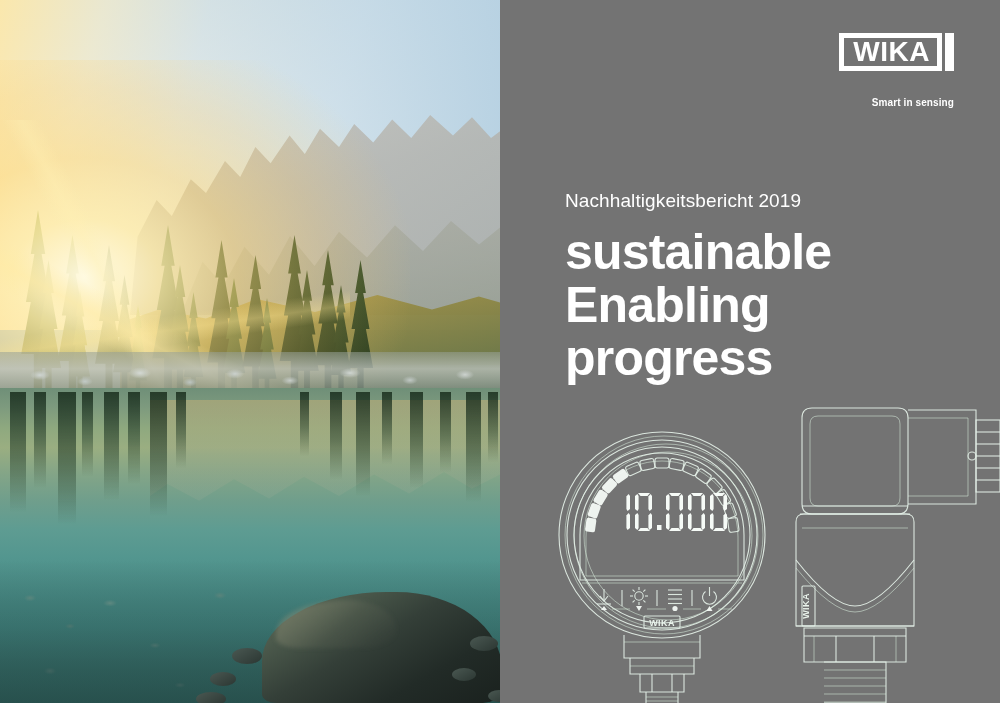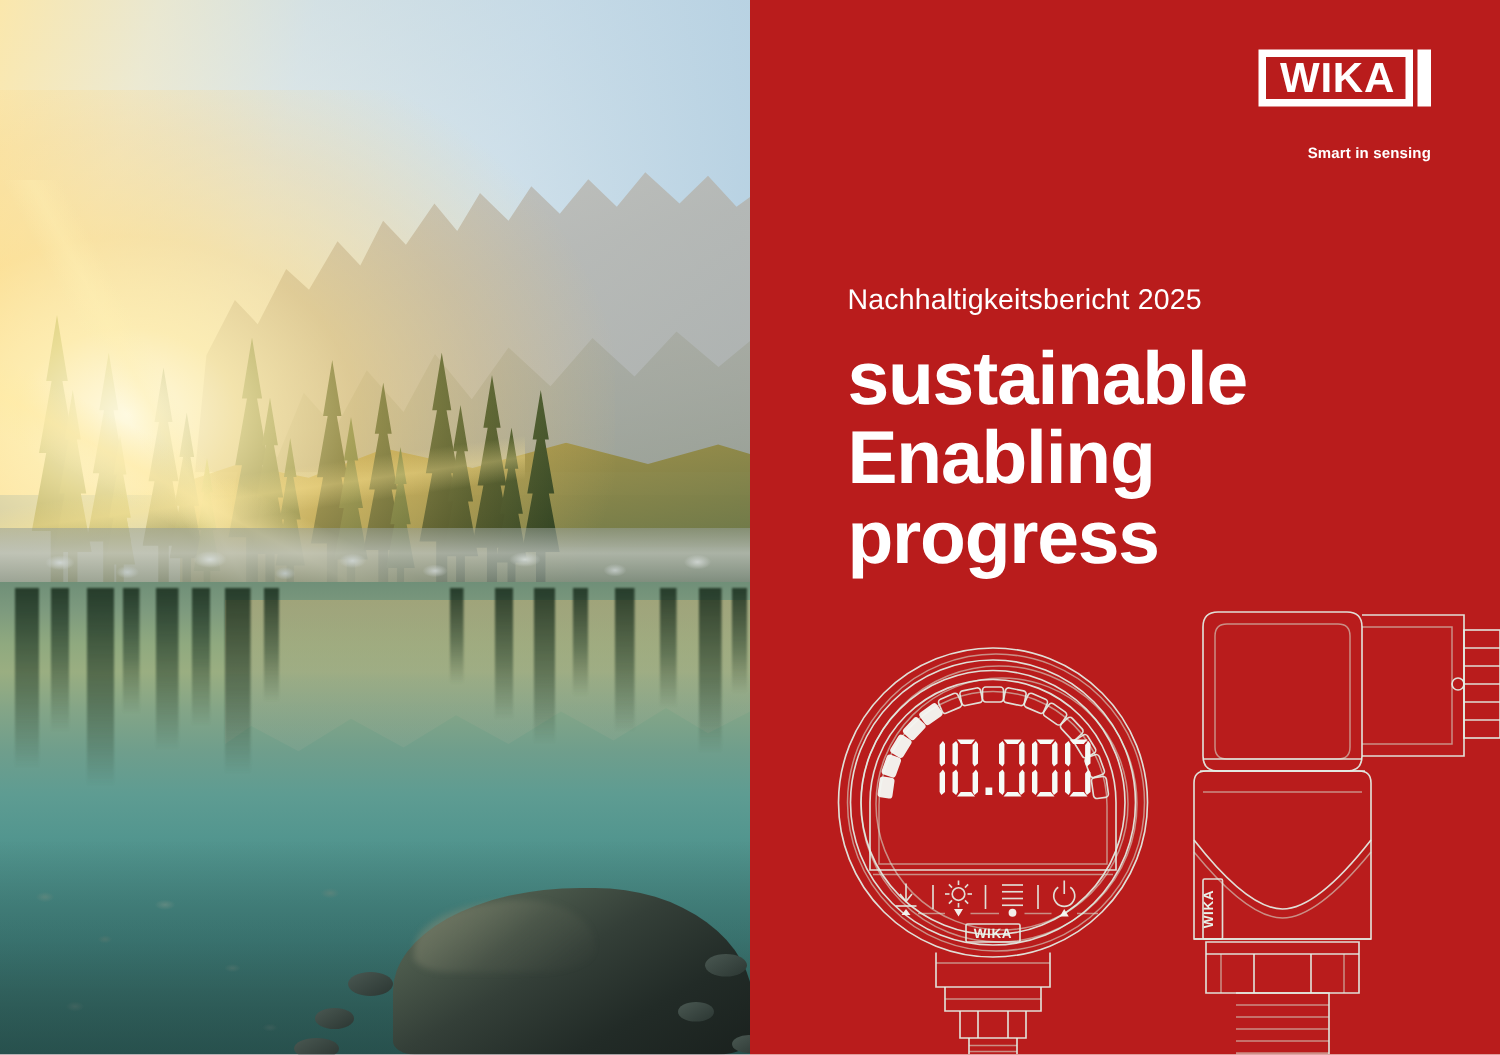--- a/index.html
+++ b/index.html
@@ -186,21 +186,21 @@
     position:absolute;
     background:linear-gradient(150deg,#4a5852 0%, #2b3632 100%);
     border-radius:50%;
     filter:blur(.5px);
   }
 
   
   .panel {
     position:relative;
     width:500px; height:703px;
-    background:#b91c1c;
+    background:#737373;
     overflow:hidden;
   }
 
   
   .logo-block {
     position:absolute; right:46px; top:33px;
     text-align:right;
   }
   .logo-mark {
     display:flex; align-items:stretch; justify-content:flex-end;
@@ -346,21 +346,21 @@
       <div class="logo-mark">
         <div class="logo-box">
           <span class="logo-word">WIKA</span>
         </div>
         <div class="logo-bar"></div>
       </div>
       <div class="logo-tag">Smart in sensing</div>
     </div>
 
     <div class="copy">
-      <div class="kicker">Nachhaltigkeitsbericht 2025</div>
+      <div class="kicker">Nachhaltigkeitsbericht 2019</div>
       <div class="headline">
         <div>sustainable</div>
         <div>Enabling</div>
         <div>progress</div>
       </div>
     </div>
 
     <div class="art gauge">
       <svg width="230" height="273" viewBox="0 0 230 273">
 

